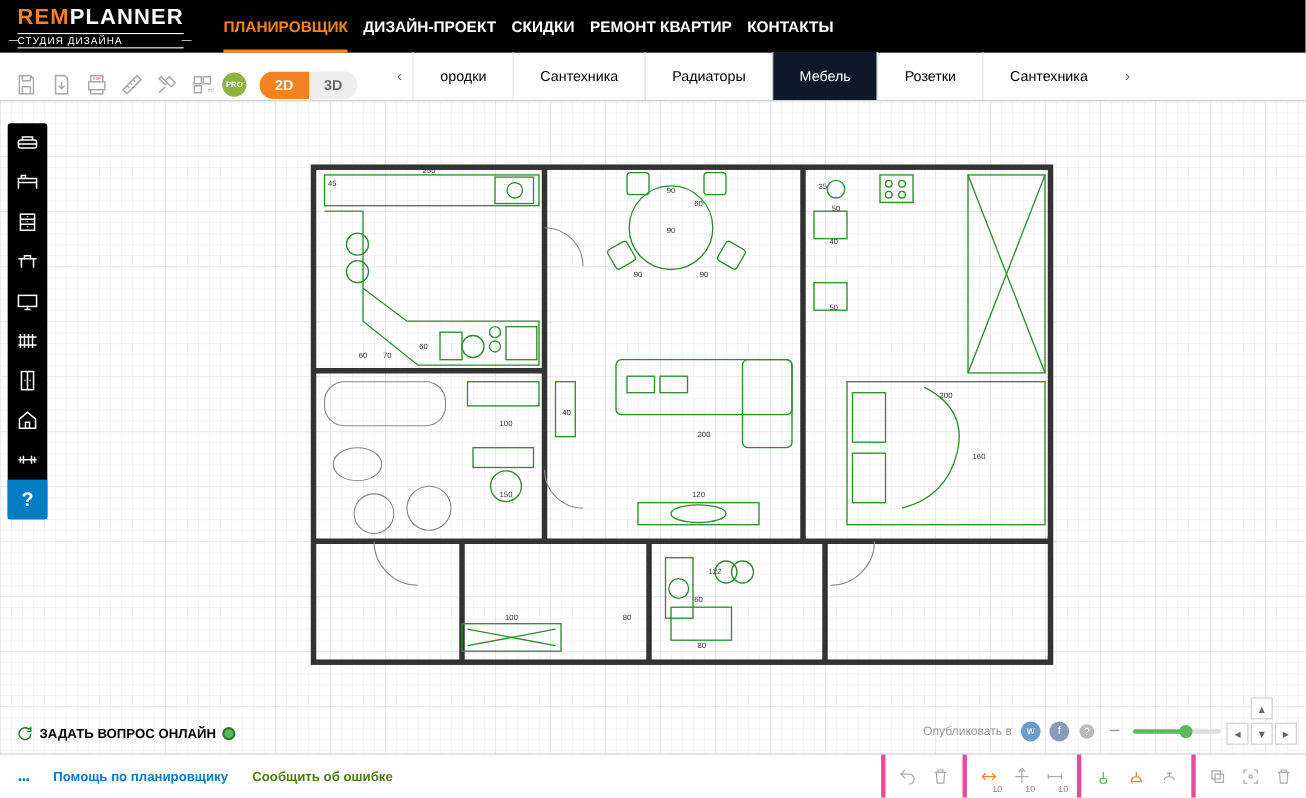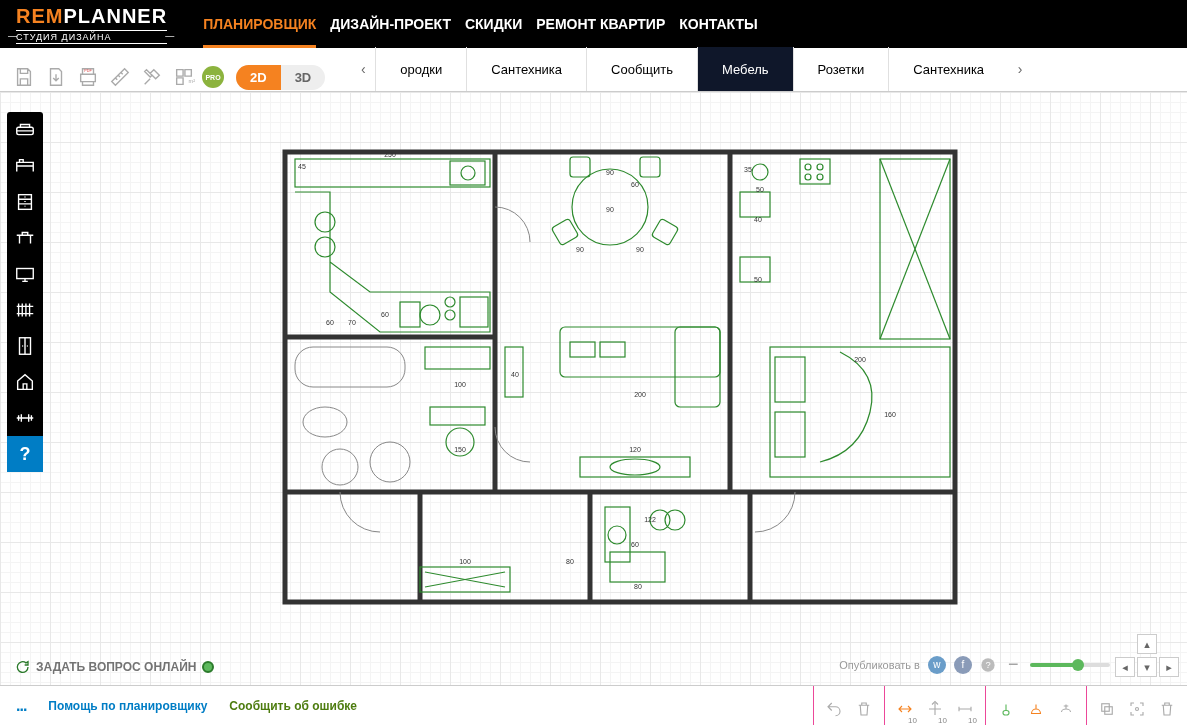--- a/index.html
+++ b/index.html
@@ -41,40 +41,40 @@
 .floorplan{position:absolute;left:280px;top:55px;width:680px;height:460px}
 .floorplan svg{width:100%;height:100%}
 
 
 .sidebar{position:absolute;left:7px;top:112px;width:36px;background:#000;border-radius:3px;z-index:10}
 .sb-item{width:36px;height:36px;display:flex;align-items:center;justify-content:center;cursor:pointer;color:#fff}
 .sb-item.help{background:#007dc5;color:#fff;font-size:18px;font-weight:bold}
 .sb-item svg{width:22px;height:22px;stroke:#fff;fill:none;stroke-width:1.5}
 
 
-.ask-online{position:absolute;bottom:50px;left:14px;display:flex;align-items:center;gap:6px;font-size:12px;font-weight:700;color:#737373;cursor:pointer}
+.ask-online{position:absolute;bottom:50px;left:14px;display:flex;align-items:center;gap:6px;font-size:12px;font-weight:700;color:#000000;cursor:pointer}
 .ask-online .dot{width:12px;height:12px;border:2px solid #2b7a2b;border-radius:50%;background:#5cb85c}
 .publish{position:absolute;bottom:50px;right:50px;display:flex;align-items:center;gap:8px;font-size:11px;color:#999}
 .social-ic{width:18px;height:18px;border-radius:50%;display:flex;align-items:center;justify-content:center;color:#fff;font-size:10px;cursor:pointer}
 .vk{background:#6a9dc9}.fb{background:#8a9bb8}
 .zoom-slider{width:80px;height:4px;background:linear-gradient(90deg,#5cb85c 60%,#ddd 60%);border-radius:2px;position:relative}
 .zoom-slider::after{content:"";position:absolute;left:60%;top:-4px;width:12px;height:12px;background:#5cb85c;border-radius:50%;transform:translateX(-50%)}
 .zoom-btn{color:#999;font-size:18px;cursor:pointer;padding:0 4px}
 .nav-arrows{position:absolute;bottom:48px;right:8px;display:flex;gap:2px}
 .nav-arrows>div{width:20px;height:20px;border:1px solid #ccc;display:flex;align-items:center;justify-content:center;font-size:11px;color:#666;cursor:pointer;background:#fff}
 .nav-up{position:absolute;bottom:71px;right:30px;width:20px;height:20px;border:1px solid #ccc;display:flex;align-items:center;justify-content:center;font-size:11px;color:#666;cursor:pointer;background:#fff}
 
 
 .footer{position:absolute;bottom:0;left:0;right:0;height:40px;background:#fff;border-top:1px solid #ccc;display:flex;align-items:center}
 .footer-left{display:flex;align-items:center;gap:22px;padding-left:16px;font-size:12px}
 .footer-more{color:#007dc5;font-weight:700;cursor:pointer;font-size:16px;letter-spacing:-1px}
 .help-link{color:#007dc5;font-weight:700;cursor:pointer}
 .error-link{color:#4d7c0f;font-weight:700;cursor:pointer}
 .footer-right{margin-left:auto;display:flex;align-items:center;height:100%}
-.fr-group{display:flex;align-items:flex-end;height:100%;border-left:1px solid #ec4899;padding:0 6px;gap:2px}
+.fr-group{display:flex;align-items:center;height:100%;border-left:4px solid #ec4899;padding:0 6px;gap:2px}
 .fr-icon{width:28px;height:32px;display:flex;flex-direction:column;align-items:center;justify-content:center;cursor:pointer;position:relative;color:#999;font-size:14px}
 .fr-icon svg{width:18px;height:18px;stroke:#aaa;fill:none;stroke-width:1.5}
 .fr-icon.g svg{stroke:#5cb85c}
 .fr-icon.o svg{stroke:#f58220}
 .fr-num{position:absolute;bottom:0;right:2px;font-size:8px;color:#888}
 </style>
 </head>
 <body>
 
 <div class="header">
@@ -128,21 +128,21 @@
     <div class="pro-badge">PRO</div>
     <div class="view-toggle">
       <div class="view-btn active">2D</div>
       <div class="view-btn inactive">3D</div>
     </div>
   </div>
   <div class="tabs">
     <div class="tab-scroll">‹</div>
     <div class="tab">ородки</div>
     <div class="tab">Сантехника</div>
-    <div class="tab">Сообщить</div>
+    <div class="tab">Радиаторы</div>
     <div class="tab active">Мебель</div>
     <div class="tab">Розетки</div>
     <div class="tab">Сантехника</div>
     <div class="tab-scroll">›</div>
   </div>
 </div>
 
 <div class="canvas">
   <div class="floorplan">
     <svg viewBox="0 0 680 460">

